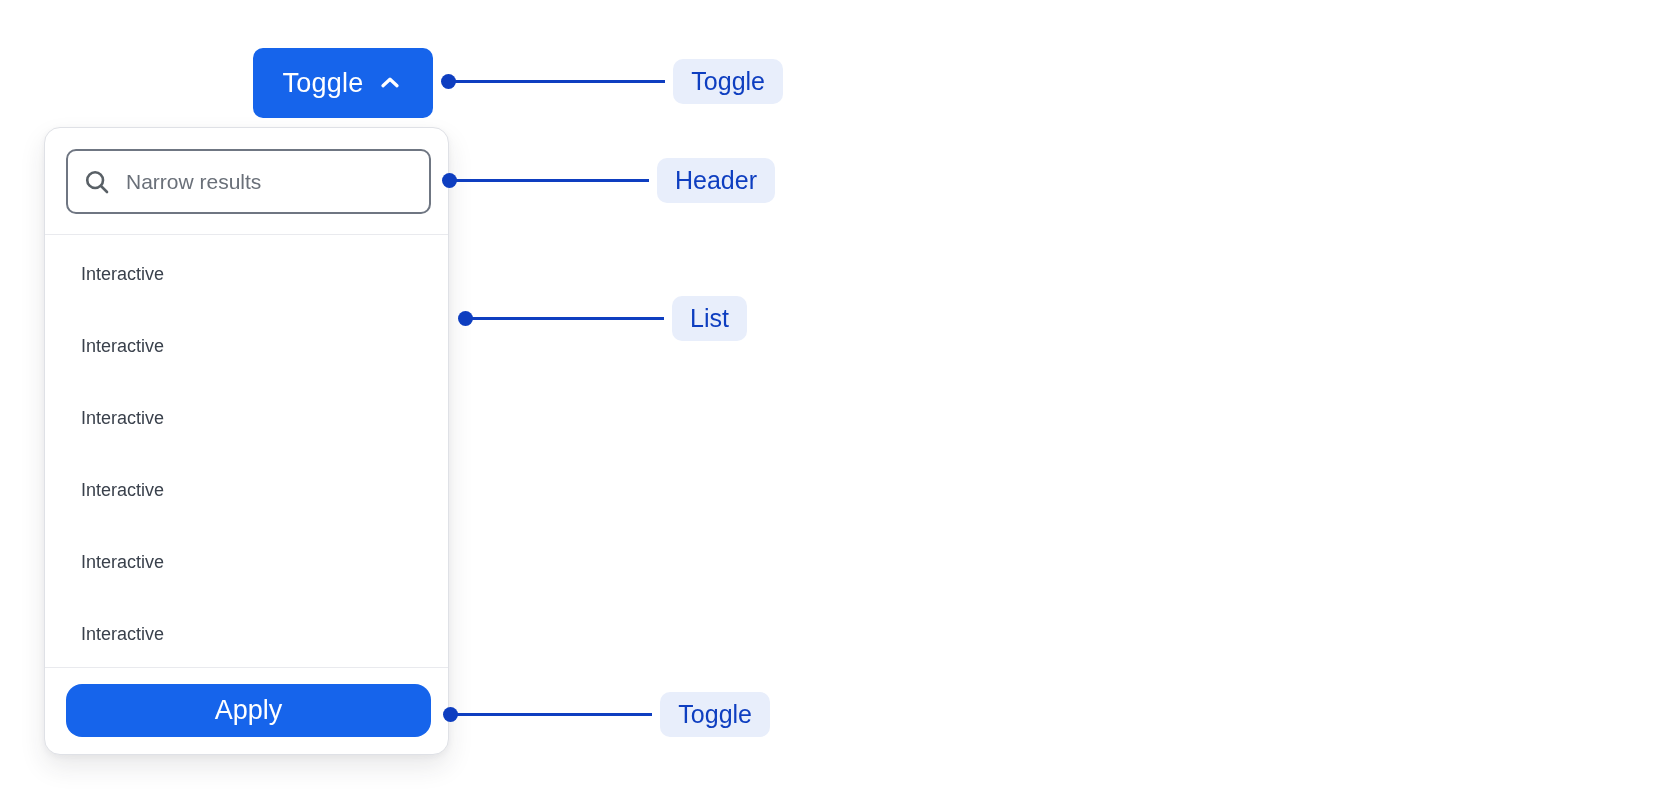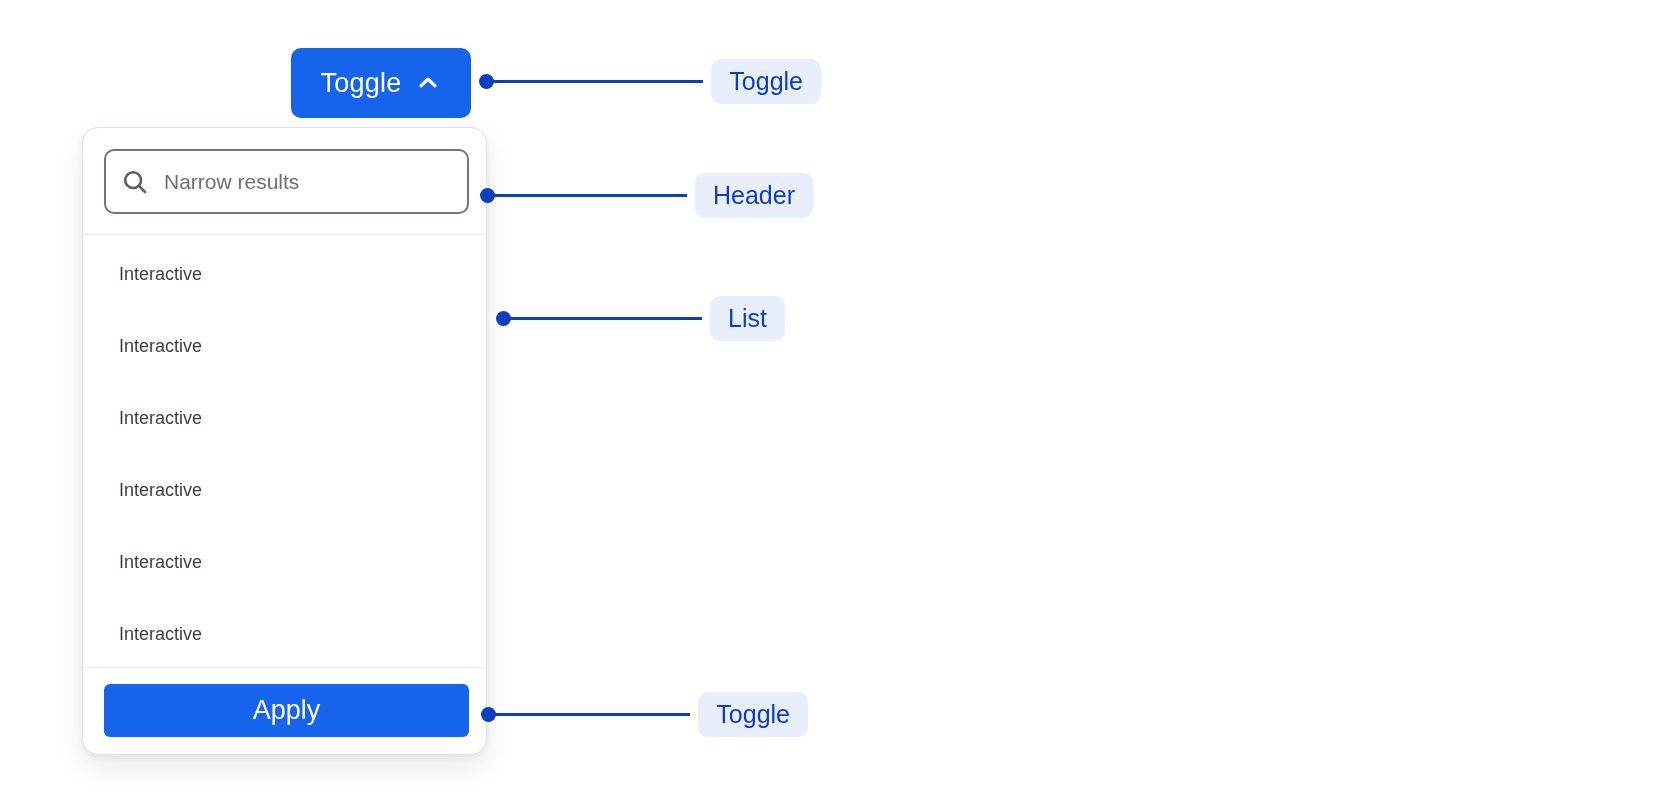--- a/index.html
+++ b/index.html
@@ -10,21 +10,21 @@
     --divider:#e9eaee;
     --input-border:#6f7682;
     --item-text:#3a414c;
     --placeholder-text:#6a7079;
     --icon-gray:#596066;
     --page-bg:#ffffff;
   }
   *{margin:0;padding:0;box-sizing:border-box;}
   html,body{width:1672px;height:804px;background:var(--page-bg);
     font-family:"Liberation Sans", sans-serif;overflow:hidden;}
-  .stage{position:relative;width:1376px;height:804px;margin-left:38px;}
+  .stage{position:relative;width:1376px;height:804px;}
 
   
   .toggle-btn{position:absolute;left:253px;top:48px;width:180px;height:70px;
     background:var(--primary-button);border:none;border-radius:10px;cursor:pointer;
     display:flex;align-items:center;justify-content:center;gap:14px;}
   .toggle-btn .lbl{color:#ffffff;font-size:27px;font-weight:500;letter-spacing:.2px;}
   .toggle-btn svg{display:block;}
 
   
   .panel{position:absolute;left:44px;top:127px;width:405px;height:628px;
@@ -37,33 +37,33 @@
     border-radius:10px;padding:0 16px 0 58px;font-size:21px;
     font-family:"Liberation Sans",sans-serif;color:#2b313b;background:#fff;outline:none;}
   .search-wrap input::placeholder{color:var(--placeholder-text);opacity:1;}
   .search-ico{position:absolute;left:16px;top:50%;transform:translateY(-50%);
     width:30px;height:30px;pointer-events:none;}
   .panel-list{flex:1;padding-top:3px;overflow:hidden;}
   .list-item{height:72px;display:flex;align-items:center;padding-left:36px;
     font-size:18px;color:var(--item-text);cursor:pointer;}
   .panel-footer{border-top:1.5px solid var(--divider);padding:16px 17px 17px 21px;}
   .apply-btn{width:100%;height:53px;background:var(--primary-button);color:#fff;
-    border:none;border-radius:6px;font-size:27px;font-weight:500;
+    border:none;border-radius:16px;font-size:27px;font-weight:500;
     font-family:"Liberation Sans",sans-serif;cursor:pointer;}
 
   
   .annotation{position:absolute;display:flex;align-items:center;height:42px;}
   .annotation .dot{width:15px;height:15px;border-radius:50%;
     background:var(--annotation-line);flex:0 0 auto;}
   .annotation .line{flex:1;height:3px;background:var(--annotation-line);margin-left:-2px;}
   .annotation .pill{margin-left:8px;flex:0 0 auto;background:var(--annotation-pill-bg);
     color:var(--annotation-line);font-size:25px;font-weight:500;
     padding:8px 18px;border-radius:10px;white-space:nowrap;}
   .ann-toggle{left:441px;top:60px;width:342px;}
-  .ann-header{left:442px;top:174px;width:333px;justify-content:space-between;}
+  .ann-header{left:442px;top:159px;width:333px;justify-content:space-between;}
   .ann-list{left:458px;top:297px;width:289px;}
   .ann-footer{left:443px;top:693px;width:327px;}
 </style>
 </head>
 <body>
 
 <div class="stage">
 
   <button class="toggle-btn">
     <span class="lbl">Toggle</span>

